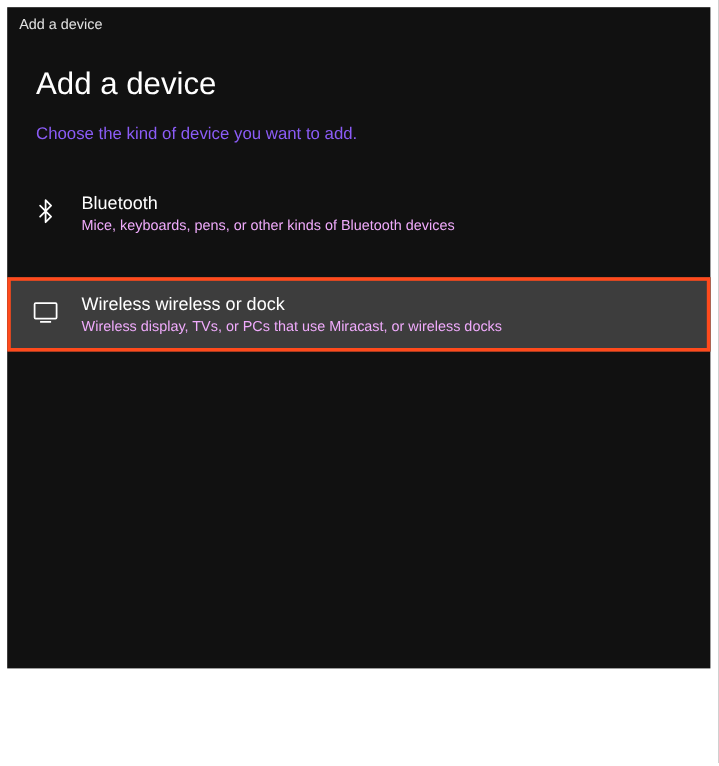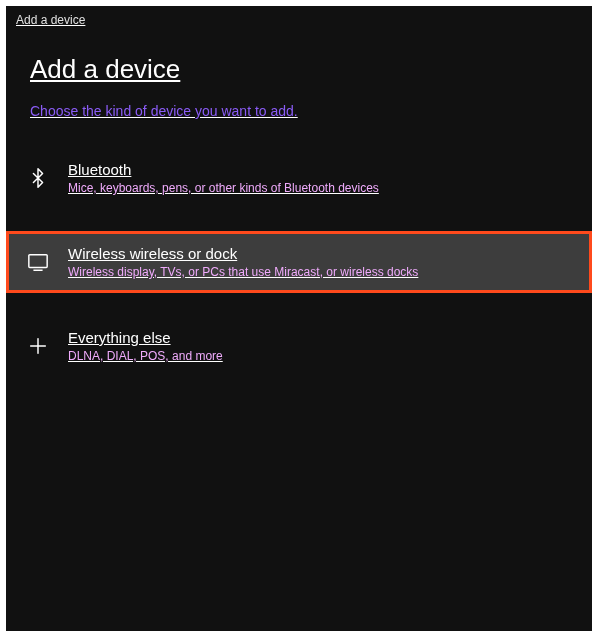--- a/index.html
+++ b/index.html
@@ -9,27 +9,26 @@
     }
     body {
       width: 599px;
       height: 638px;
       background: #ffffff;
       font-family: "Segoe UI", Arial, sans-serif;
       overflow: hidden;
     }
     .window {
       width: 586px;
-      height: 625px;
+      height: 551px;
       margin: 6px;
       background: #111111;
       color: #ffffff;
       display: flex;
       flex-direction: column;
-      text-decoration: underline;
     }
     .titlebar {
       height: 28px;
       display: flex;
       align-items: center;
       padding: 0 10px;
       font-size: 12px;
       color: #e0e0e0;
     }
     .content {
@@ -47,21 +46,21 @@
       font-size: 14px;
       color: #8b5cf6;
       margin-bottom: 28px;
     }
     .options {
       margin-left: -24px;
       margin-right: -24px;
     }
     .option {
       display: flex;
-      align-items: flex-end;
+      align-items: center;
       padding: 14px 20px 14px 18px;
       cursor: pointer;
       position: relative;
     }
     .option-icon {
       width: 28px;
       height: 28px;
       flex: 0 0 28px;
       display: flex;
       align-items: flex-start;
@@ -130,28 +129,16 @@
           </svg>
         </div>
         <div class="option-text">
           <div class="option-title">Wireless wireless or dock</div>
           <div class="option-desc">Wireless display, TVs, or PCs that use Miracast, or wireless docks</div>
         </div>
       </div>
 
       <div class="spacer"></div>
 
-      <div class="option">
-        <div class="option-icon">
-          <svg viewBox="0 0 24 24" fill="none" stroke="#ffffff" stroke-width="1.6" stroke-linecap="round">
-            <line x1="12" y1="4" x2="12" y2="20"></line>
-            <line x1="4" y1="12" x2="20" y2="12"></line>
-          </svg>
-        </div>
-        <div class="option-text">
-          <div class="option-title">Everything else</div>
-          <div class="option-desc">DLNA, DIAL, POS, and more</div>
-        </div>
-      </div>
 
     </div>
   </div>
 </div>
 
 </body></html>

